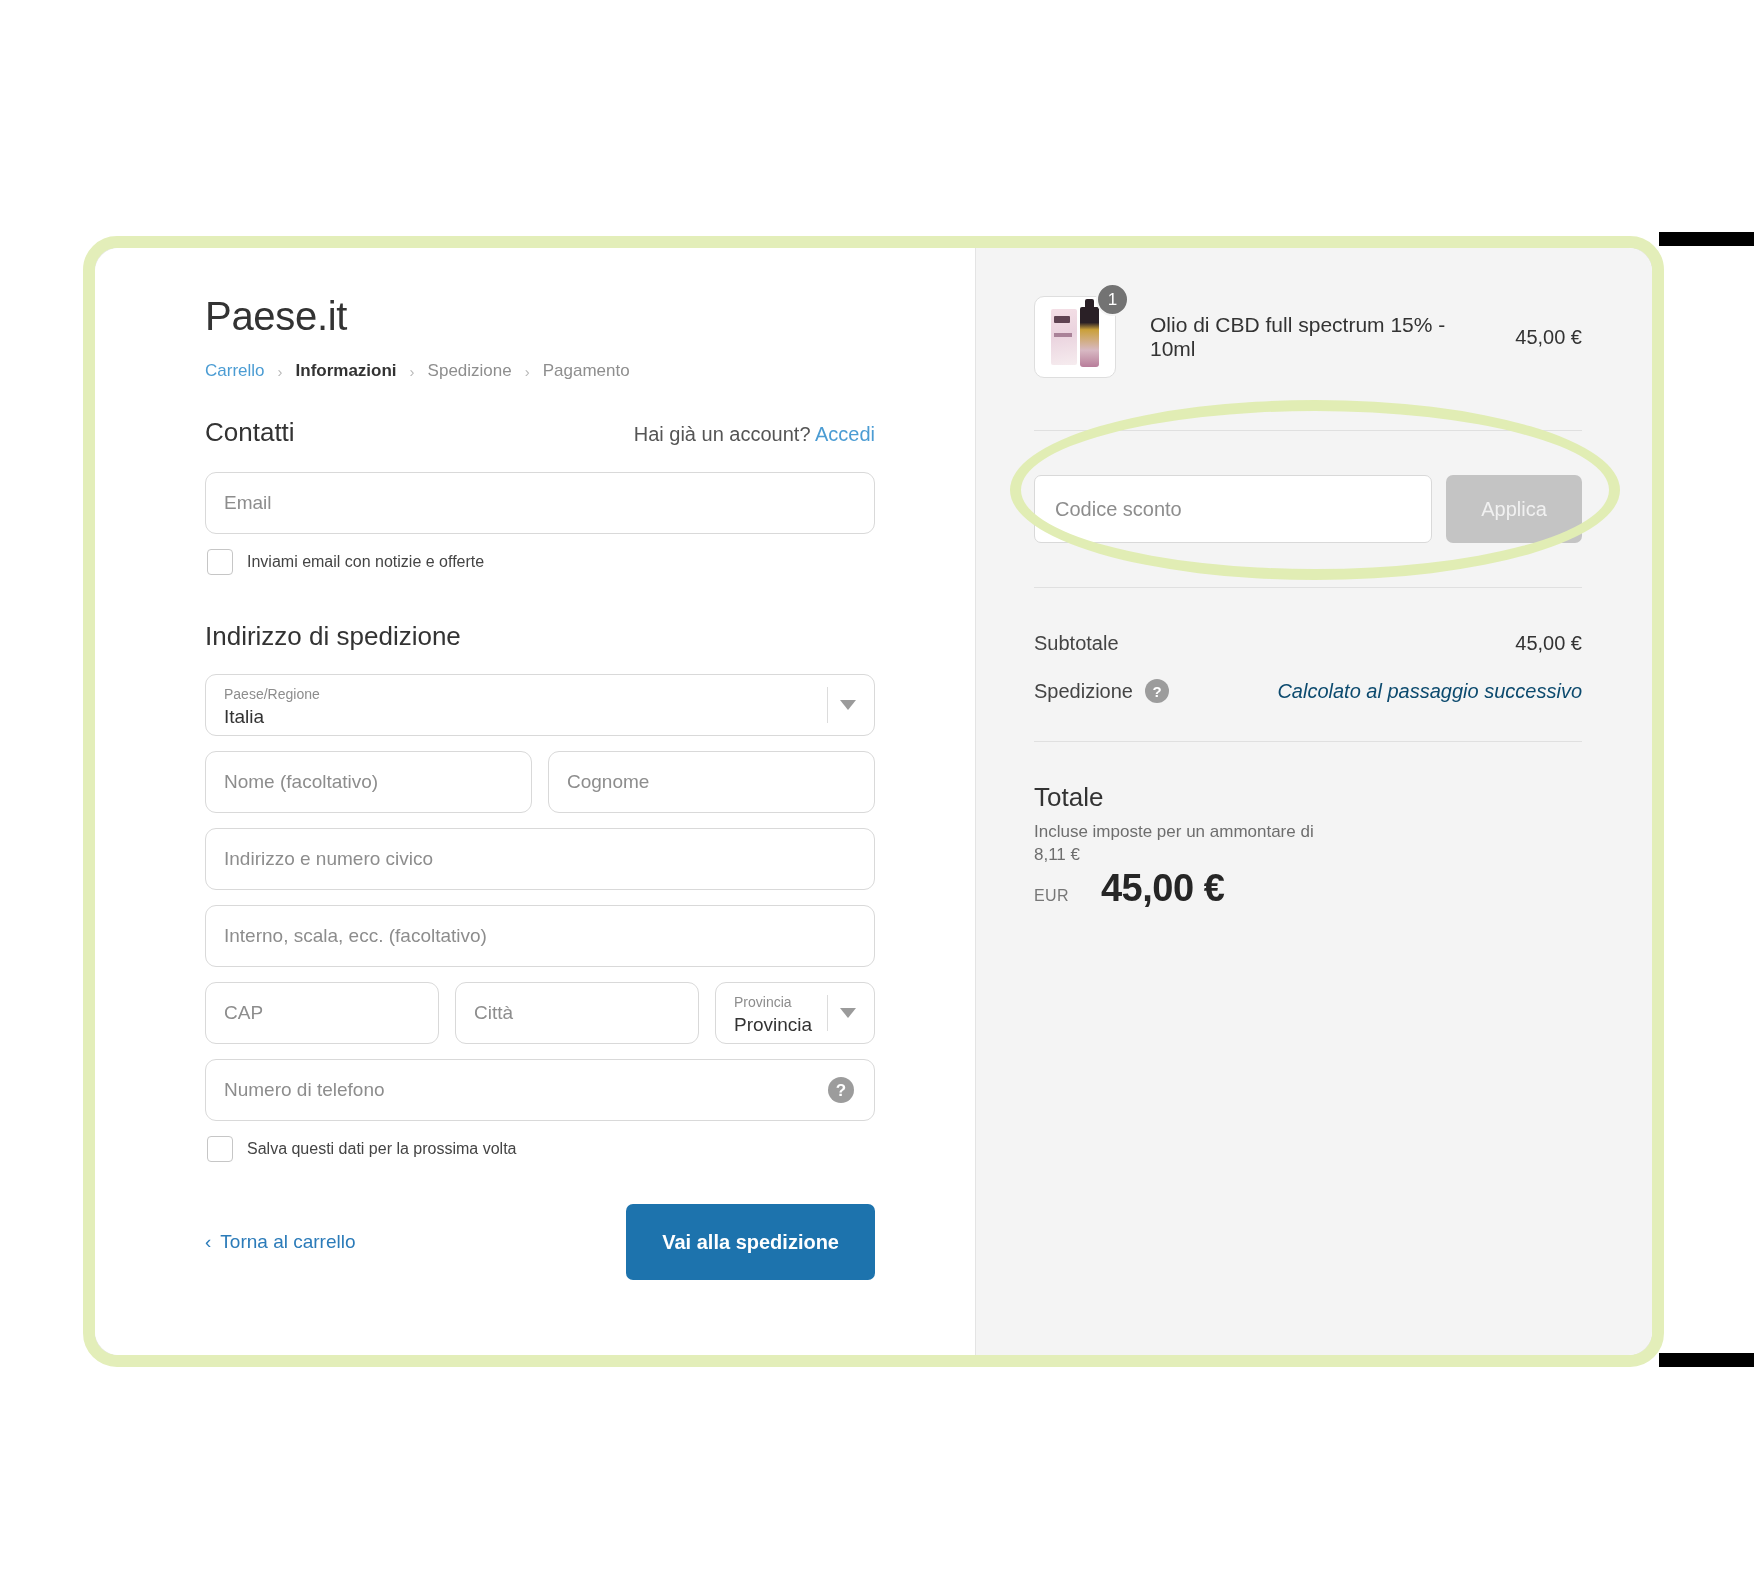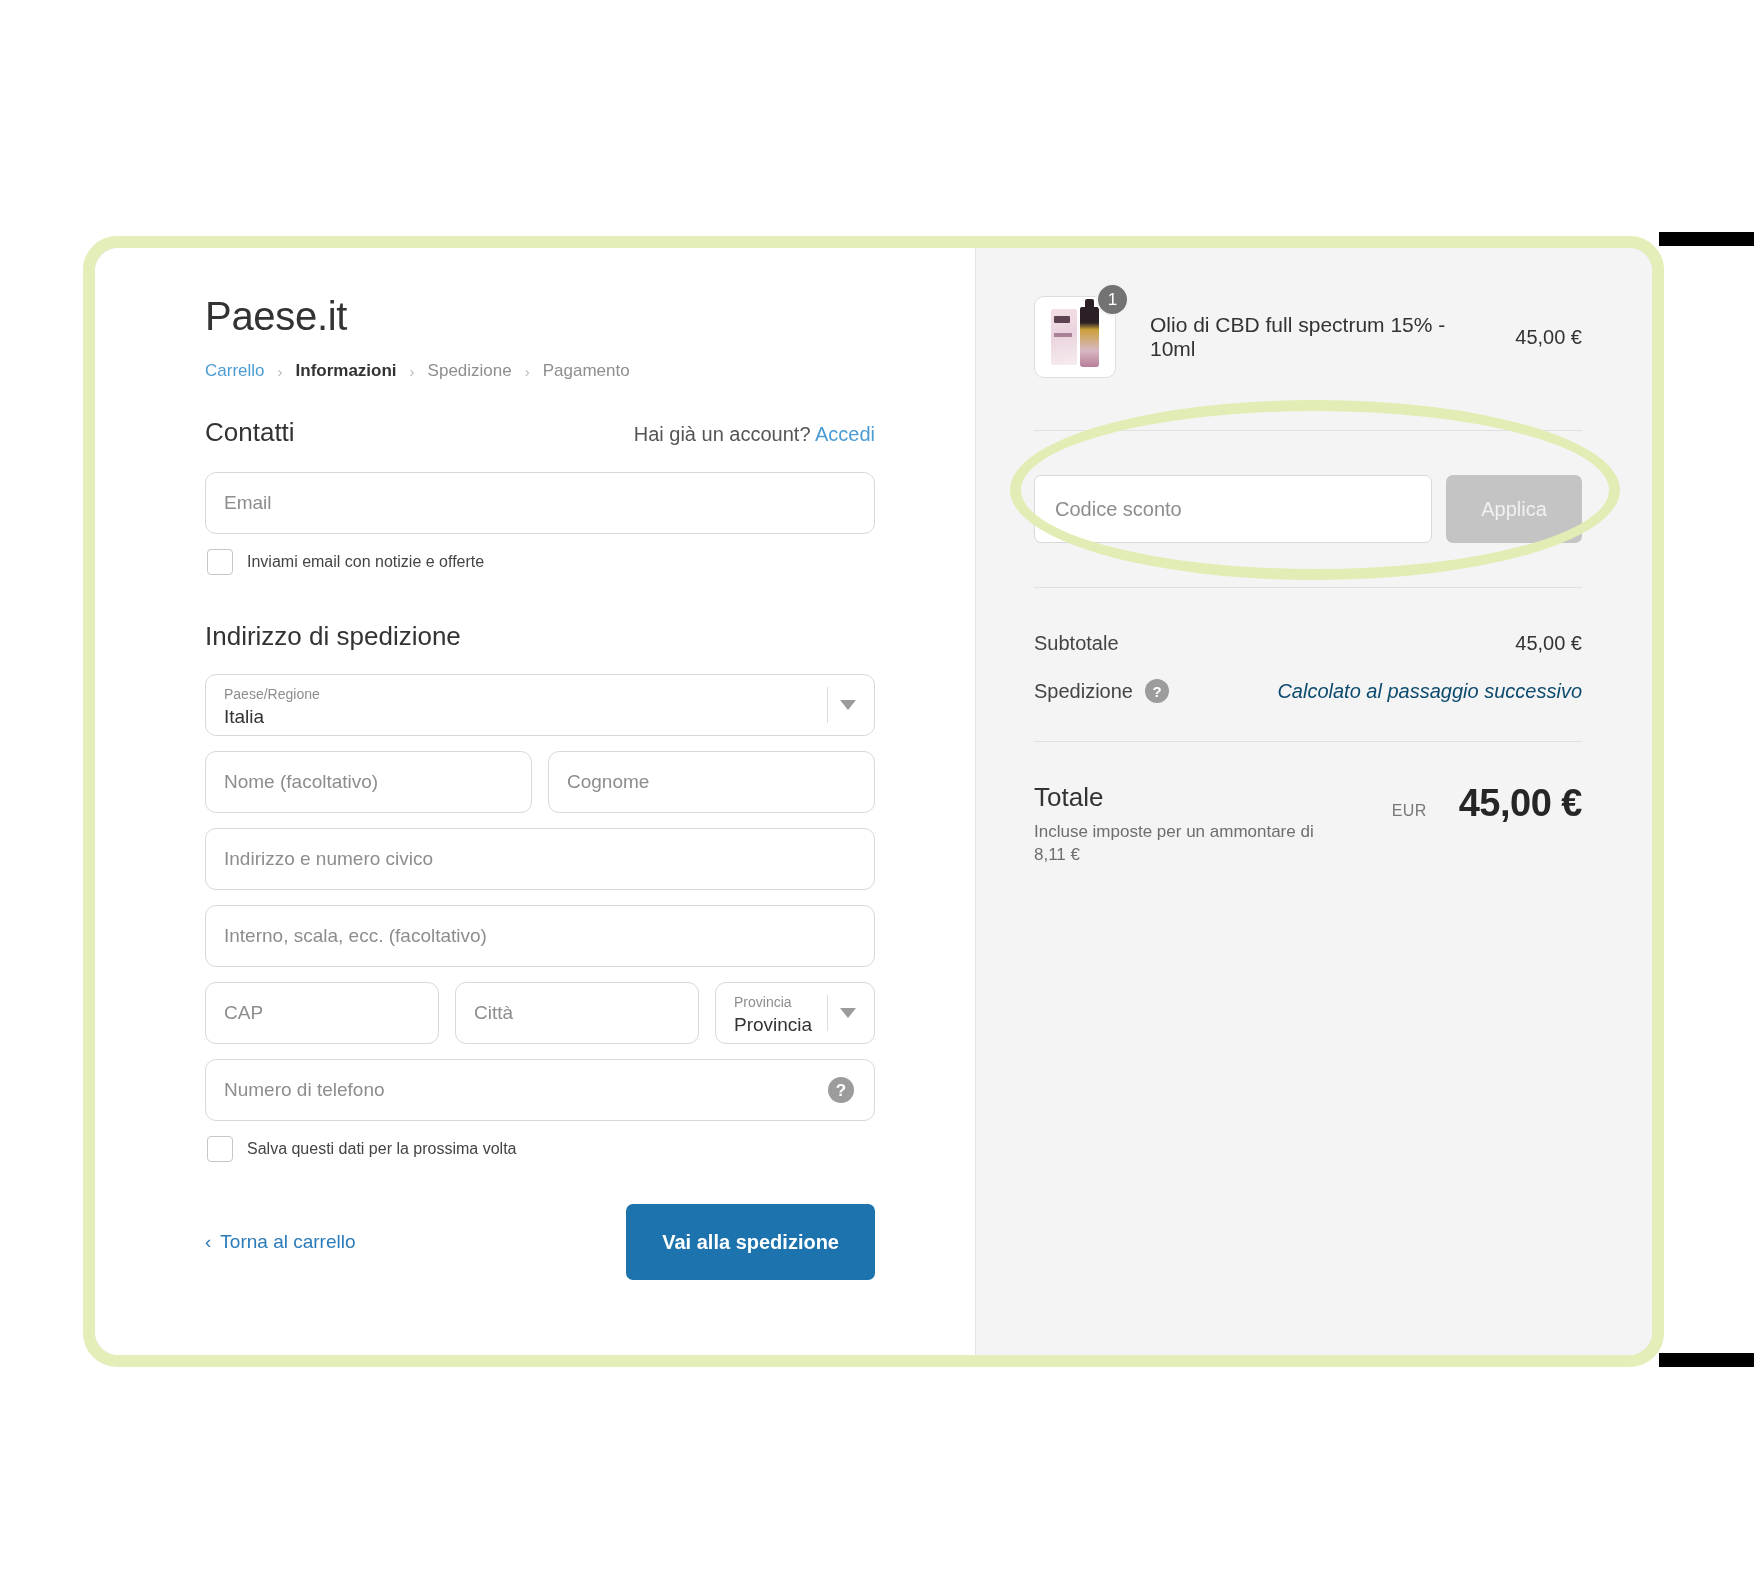--- a/index.html
+++ b/index.html
@@ -385,22 +385,23 @@
     font-weight: bold;
     display: flex;
     align-items: center;
     justify-content: center;
     line-height: 1;
   }
 
   .grand-row {
     display: flex;
     align-items: flex-start;
-    justify-content: space-between;
+    justify-content: flex-start;
     margin-top: 40px;
+    flex-direction: column;
   }
   .grand-left .gtitle {
     font-size: 26px;
     color: #333333;
     margin-bottom: 8px;
   }
   .grand-left .gnote {
     font-size: 17px;
     color: #6e6e6e;
     line-height: 1.35;

